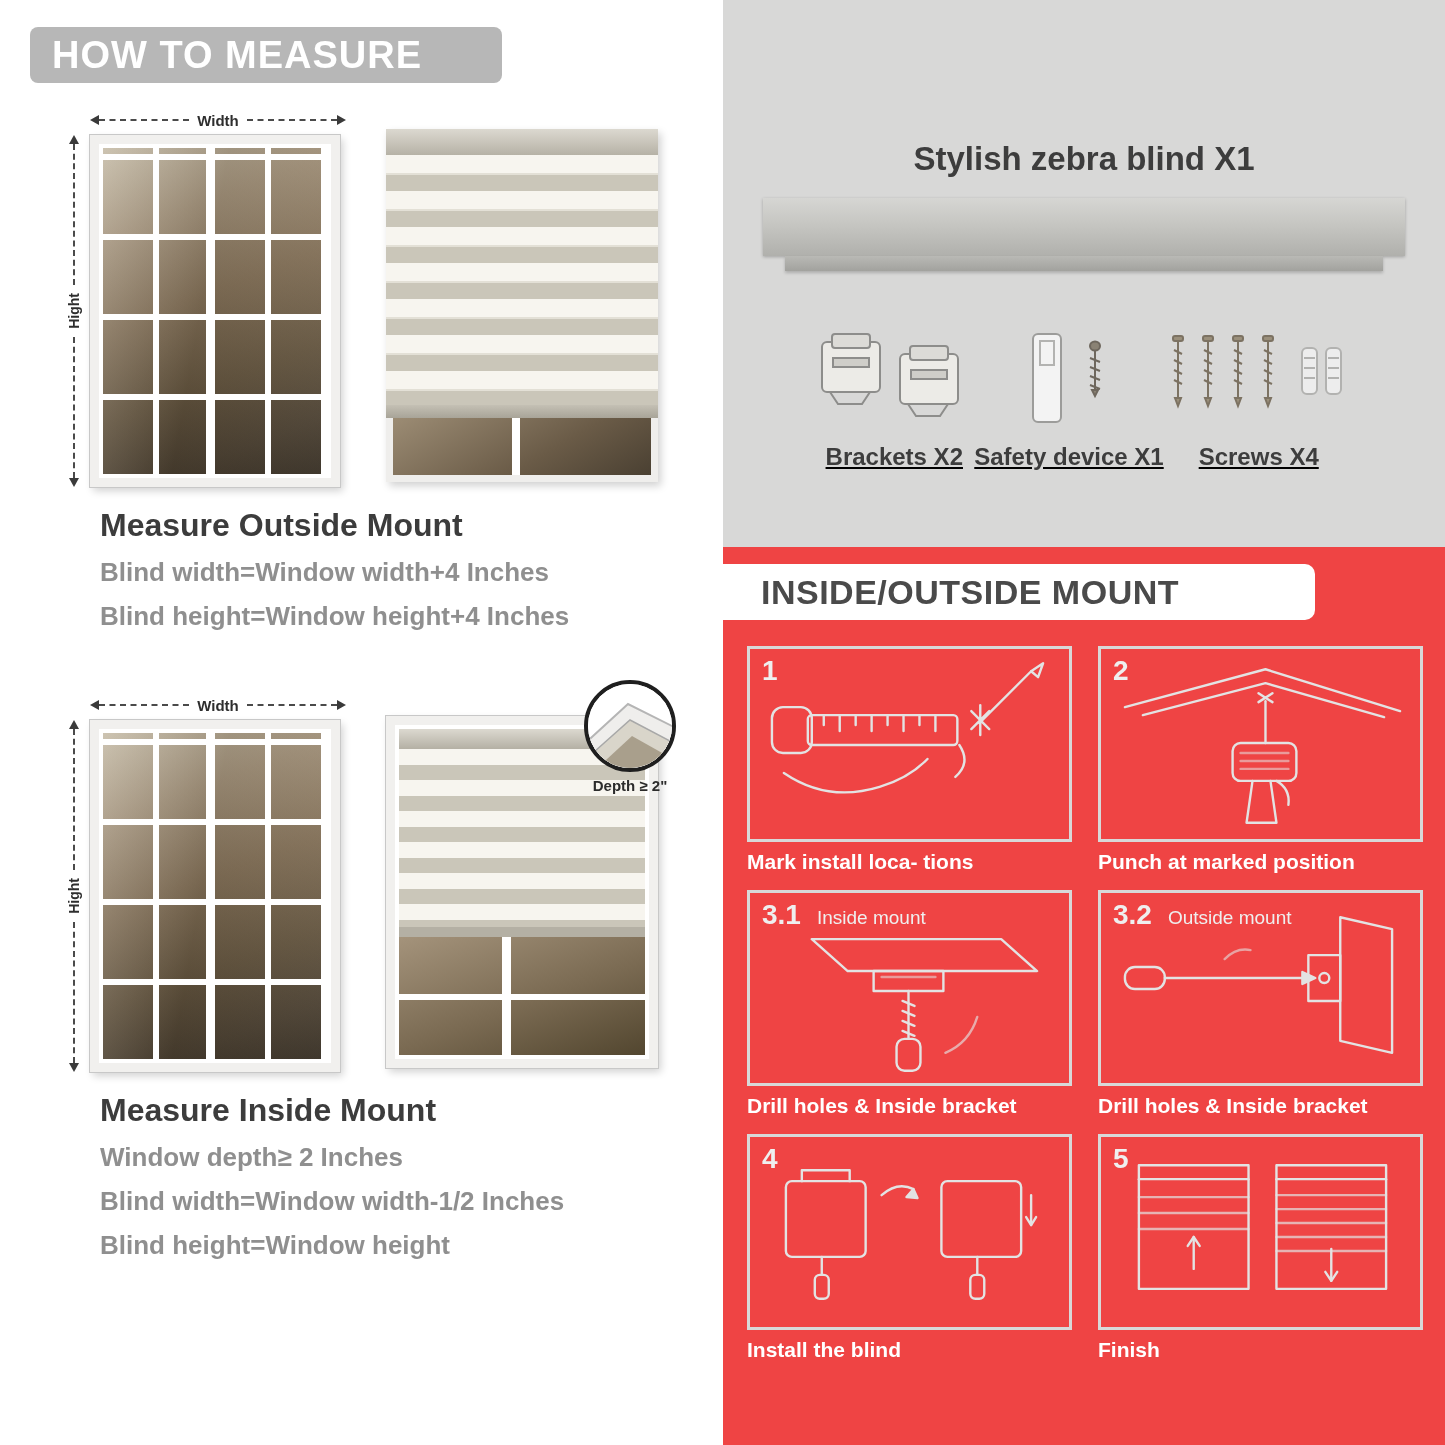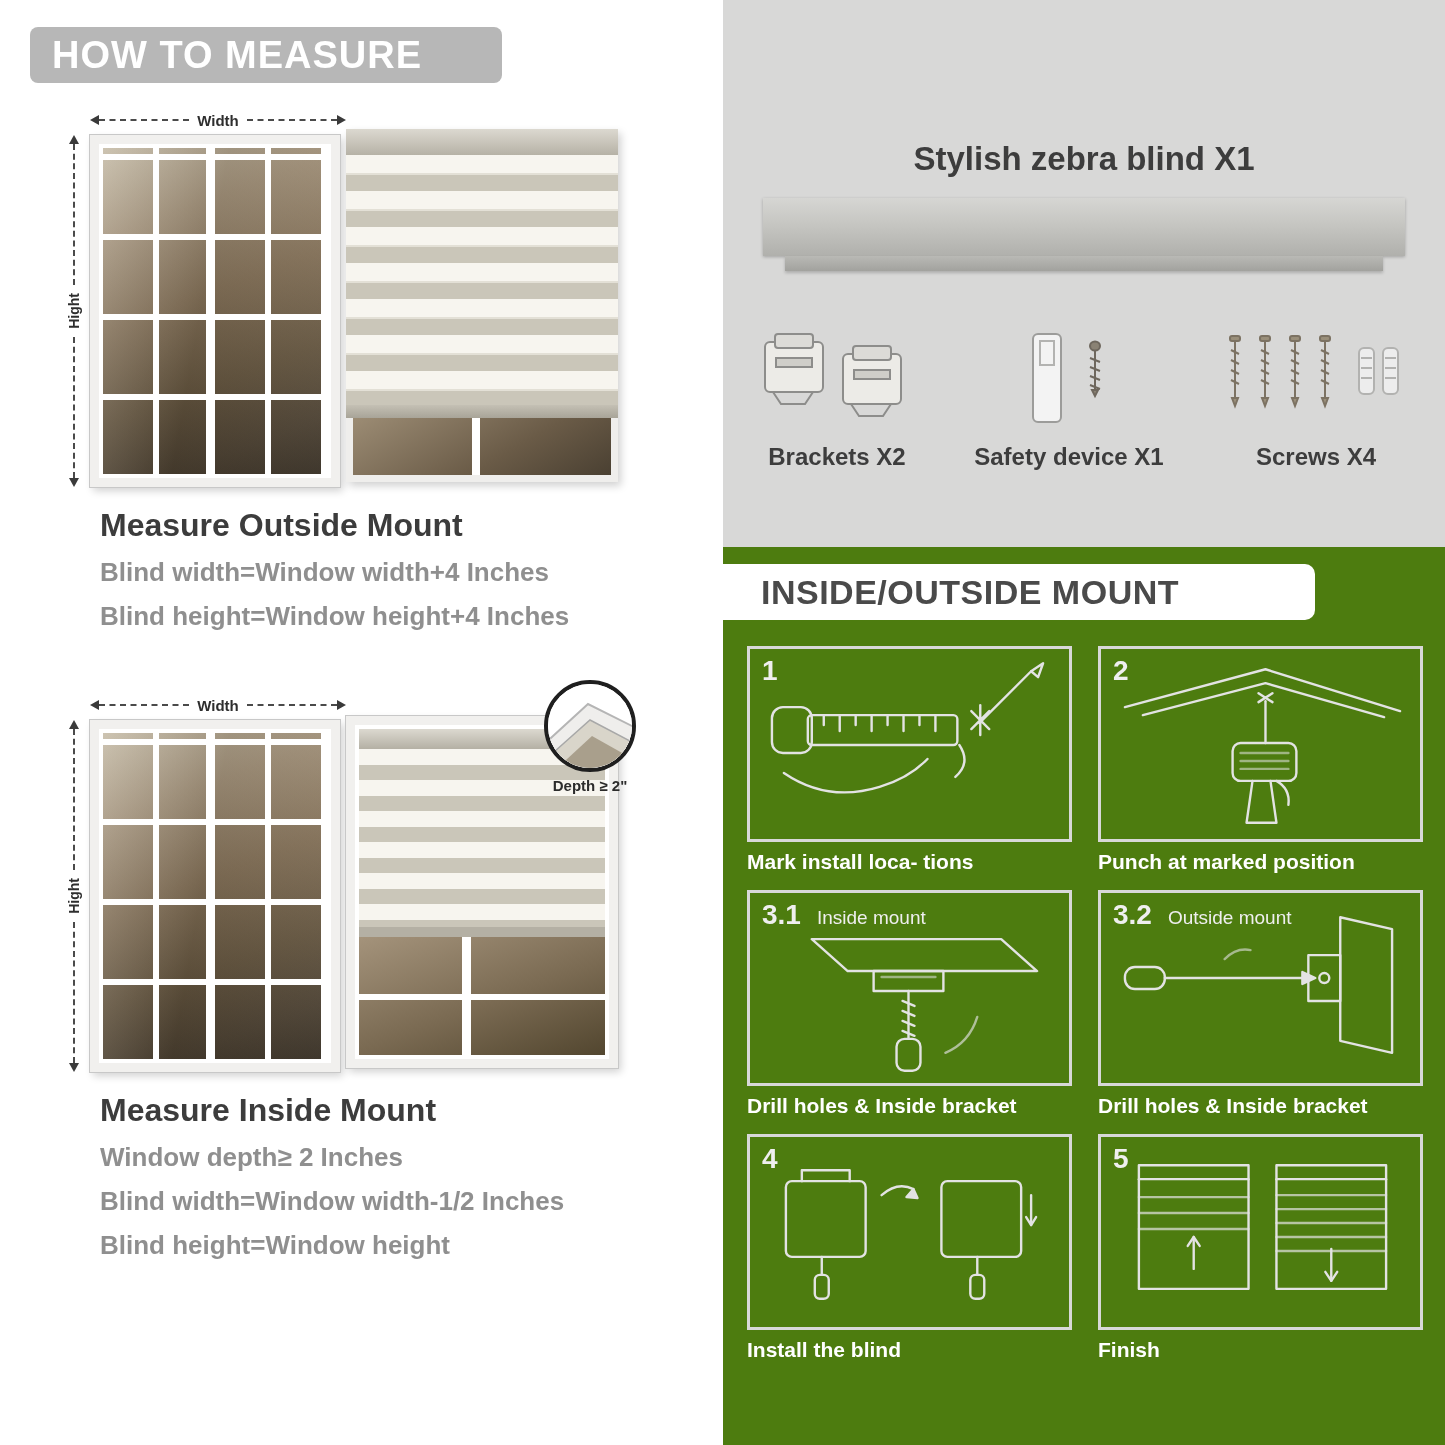--- a/index.html
+++ b/index.html
@@ -4,21 +4,21 @@
 <style>
   *{box-sizing:border-box;margin:0;padding:0;}
   html,body{width:1445px;height:1445px;}
   body{font-family:"Liberation Sans",sans-serif;background:#ffffff;position:relative;overflow:hidden;}
 
   
   .left-col{position:absolute;left:0;top:0;width:705px;height:1053px;background:#fff;}
   .banner-left{margin:27px 0 0 30px;width:472px;height:56px;background:#b7b7b7;border-radius:8px;
     color:#fff;font-size:38px;font-weight:bold;letter-spacing:1px;display:flex;align-items:center;padding-left:22px;}
 
-  .figrow{display:flex;margin:26px 0 0 58px;align-items:flex-start;}
+  .figrow{display:flex;margin:26px 0 0 58px;gap:40px;align-items:flex-start;}
   .figrow.second{margin-top:62px;}
 
   .winfig{width:288px;}
   .winfig-top{display:flex;}
   .winfig-top .corner{width:32px;flex:none;}
   .dim-h{flex:1;display:flex;align-items:center;height:22px;}
   .dim-h .line{flex:1;border-top:2px dashed #4a4a4a;height:0;}
   .dim-h .ah{width:0;height:0;border-top:5px solid transparent;border-bottom:5px solid transparent;flex:none;}
   .dim-h .ah.l{border-right:9px solid #3a3a3a;}
   .dim-h .ah.r{border-left:9px solid #3a3a3a;}
@@ -74,25 +74,25 @@
 
   
   .right-col{position:absolute;left:723px;top:0;width:722px;height:1445px;}
   .included{position:relative;height:547px;background:#d8d8d7;}
   .banner-right{position:absolute;left:32px;top:27px;width:472px;height:56px;background:#e2e2e1;border-radius:8px;
     color:#fbfbfa;font-size:38px;font-weight:bold;letter-spacing:1px;display:flex;align-items:center;padding-left:22px;}
   .blind-label{position:absolute;top:140px;width:100%;text-align:center;font-size:33px;font-weight:700;color:#3d3d3d;}
   .headrail{position:absolute;top:198px;left:40px;right:40px;}
   .hr-main{height:58px;background:linear-gradient(180deg,#d6d6d3 0%,#c6c6c2 45%,#b0b0ac 100%);box-shadow:0 1px 3px rgba(0,0,0,.25);}
   .hr-lip{width:93%;height:15px;margin:0 auto;background:linear-gradient(180deg,#b9b9b5,#a2a29e);box-shadow:0 2px 3px rgba(0,0,0,.2);}
-  .parts{position:absolute;top:330px;left:34px;right:34px;display:flex;justify-content:space-between;}
+  .parts{position:absolute;top:330px;left:34px;right:34px;display:flex;justify-content:center;text-decoration:underline;}
   .part{display:flex;flex-direction:column;align-items:center;}
   .part-label{margin-top:8px;font-size:24px;font-weight:700;color:#3d3d3d;}
 
-  .mount{position:absolute;top:547px;left:0;width:722px;height:898px;background:#4d7c0f;}
+  .mount{position:absolute;top:547px;left:0;width:722px;height:898px;background:#ef4444;}
   .banner-mount{margin-top:17px;width:592px;height:56px;background:#fff;border-radius:0 10px 10px 0;
     display:flex;align-items:center;padding-left:38px;color:#4a4a4a;font-size:34px;font-weight:800;letter-spacing:.5px;}
   .steps{margin:26px 22px 0 24px;display:grid;grid-template-columns:1fr 1fr;column-gap:26px;row-gap:16px;}
   .panel{height:196px;border:3px solid #d8d8d8;position:relative;}
   .panel-head{position:absolute;top:6px;left:12px;display:flex;gap:16px;align-items:baseline;z-index:2;}
   .step-num{color:#efefef;font-size:28px;font-weight:800;}
   .step-title{color:#efefef;font-size:19px;font-weight:400;}
   .step-art{position:absolute;inset:0;width:100%;height:100%;}
   .step-caption{margin-top:8px;color:#ffffff;font-size:21px;font-weight:700;}
 </style>

